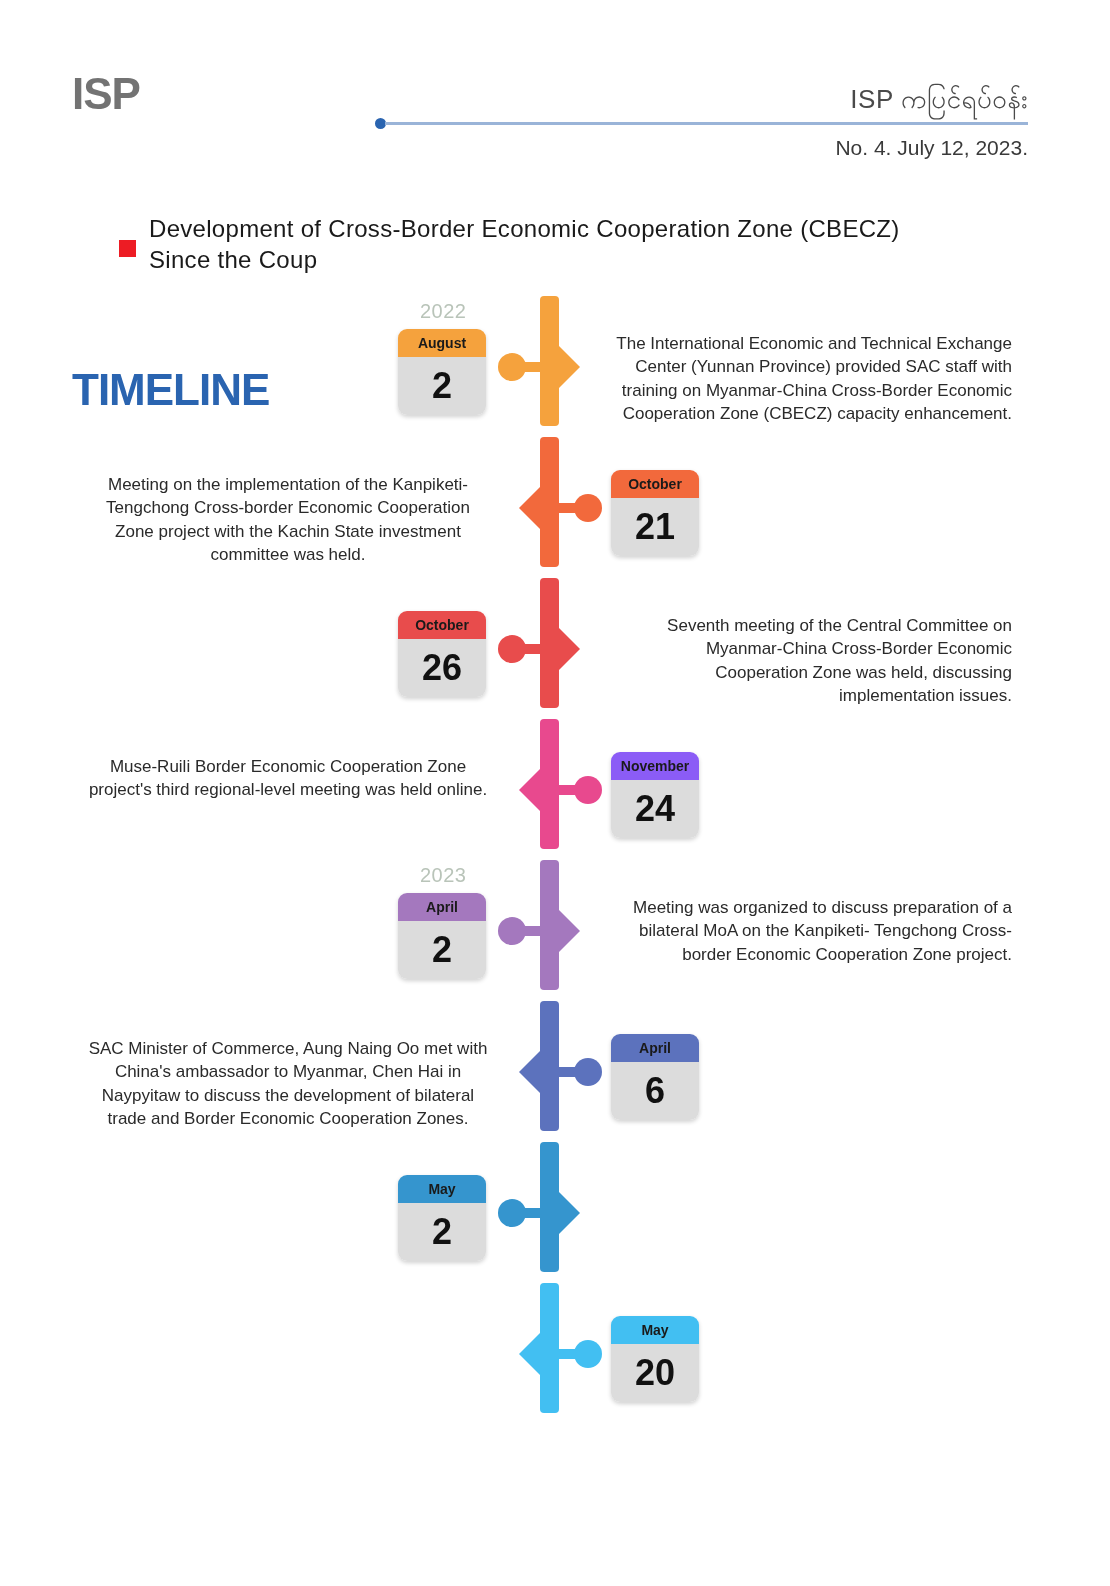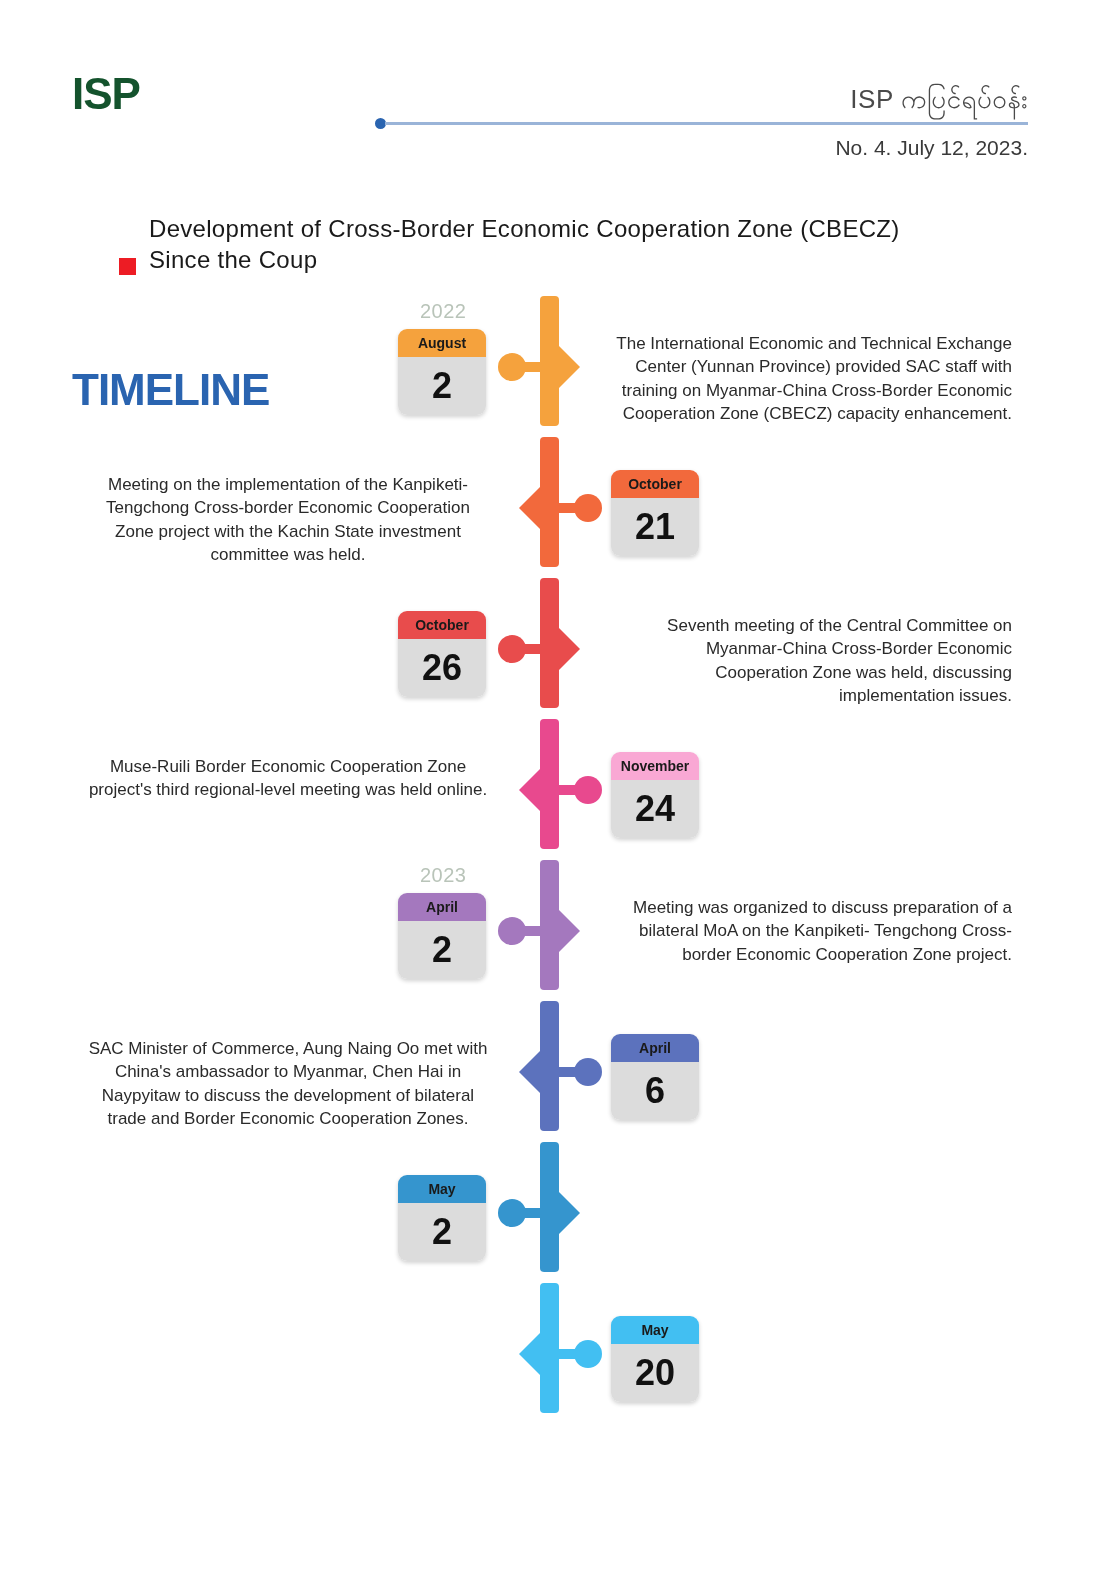--- a/index.html
+++ b/index.html
@@ -25,21 +25,21 @@
   .logo {
     position: absolute;
     left: 0;
     top: 8px;
     font-size: 44px;
     font-weight: bold;
     letter-spacing: -1px;
     white-space: nowrap;
     line-height: 1;
   }
-  .logo .isp { color: #14532d; }
+  .logo .isp { color: #737373; }
   .logo .timeline { color: #2a64b0; }
 
   .rule-dot {
     position: absolute;
     left: 303px;
     top: 54px;
     width: 11px;
     height: 11px;
     border-radius: 50%;
     background: #2a64b0;
@@ -72,21 +72,21 @@
     white-space: nowrap;
   }
 
   
   .title-row {
     position: absolute;
     top: 214px;
     left: 119px;
     right: 100px;
     display: flex;
-    align-items: flex-end;
+    align-items: center;
     gap: 13px;
   }
   .title-bullet {
     width: 17px;
     height: 17px;
     background: #ED1C24;
     flex: 0 0 auto;
     margin-top: 7px;
   }
   .title-text {
@@ -258,21 +258,21 @@
         <div class="cal-day">26</div>
       </div>
       <div class="desc">Seventh meeting of the Central Committee on Myanmar-China Cross-Border Economic Cooperation Zone  was held, discussing implementation issues.</div>
     </div>
     <div class="entry right" style="color: rgb(232, 73, 142);">
       <div class="bar" style="background:#E8498E"></div>
       <div class="conn-dot" style="background:#E8498E"></div>
       <div class="conn-stem" style="background:#E8498E"></div>
       <div class="arrow"></div>
       <div class="cal">
-        <div class="cal-month" style="background:#f9a8d4">November</div>
+        <div class="cal-month" style="background:#8b5cf6">November</div>
         <div class="cal-day">24</div>
       </div>
       <div class="desc">Muse-Ruili Border Economic Cooperation Zone project's third regional-level meeting was held online.</div>
     </div>
     <div class="entry left" style="color: rgb(164, 120, 190);">
       <div class="year">2023</div>
       <div class="bar" style="background:#A478BE"></div>
       <div class="conn-dot" style="background:#A478BE"></div>
       <div class="conn-stem" style="background:#A478BE"></div>
       <div class="arrow"></div>

